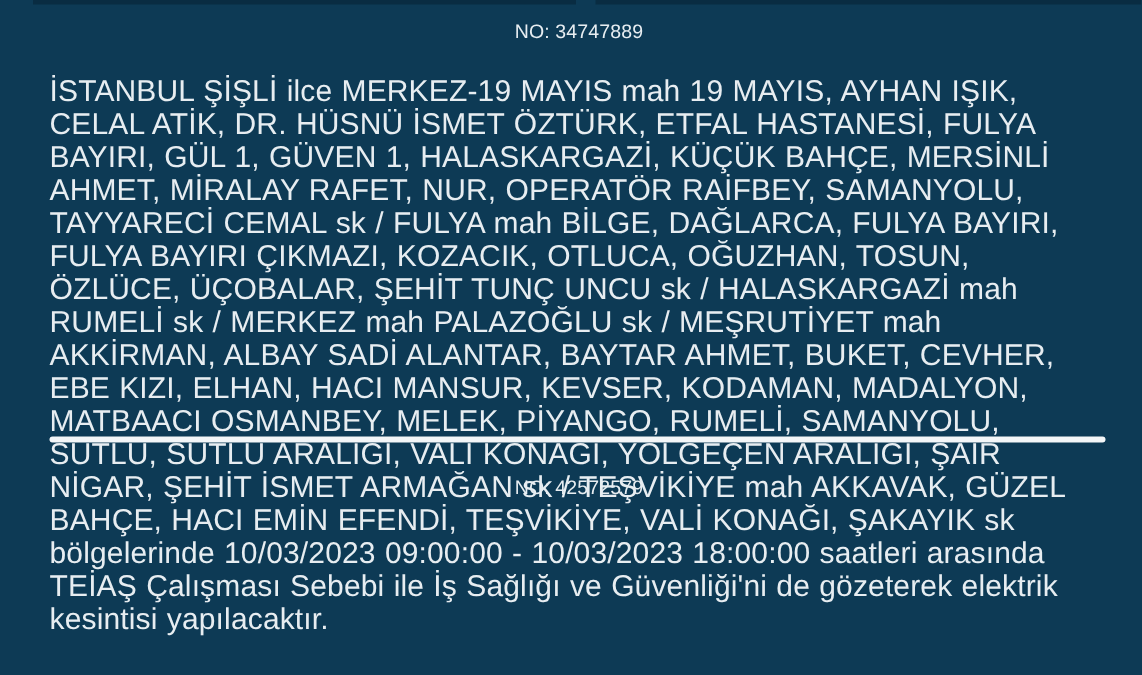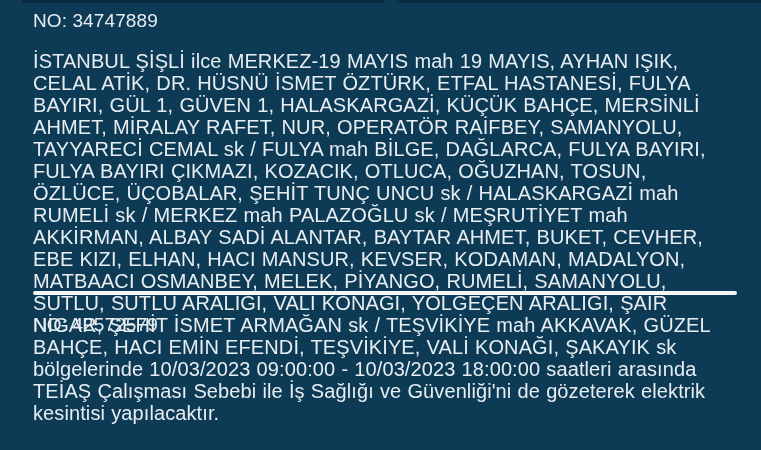--- a/index.html
+++ b/index.html
@@ -22,24 +22,25 @@
   .seg-right { left: 397px; width: 364px; }
   .notice {
     position: absolute;
     left: 33px;
     width: 706px;
     color: var(--fg, #e7edf1);
   }
   .notice-1 { top: 12px; }
   .notice-2 { top: 316px; }
   .notice-no {
-    font-size: 19px;
+    font-size: 13px;
     line-height: 18px;
     margin: 0 0 20px 0;
     letter-spacing: 0.1px;
+    text-align: center;
   }
   .notice-body {
     margin: 0;
     font-size: 20px;
     line-height: 22px;
     letter-spacing: 0.1px;
     word-spacing: 0.5px;
   }
   .divider {
     position: absolute;

